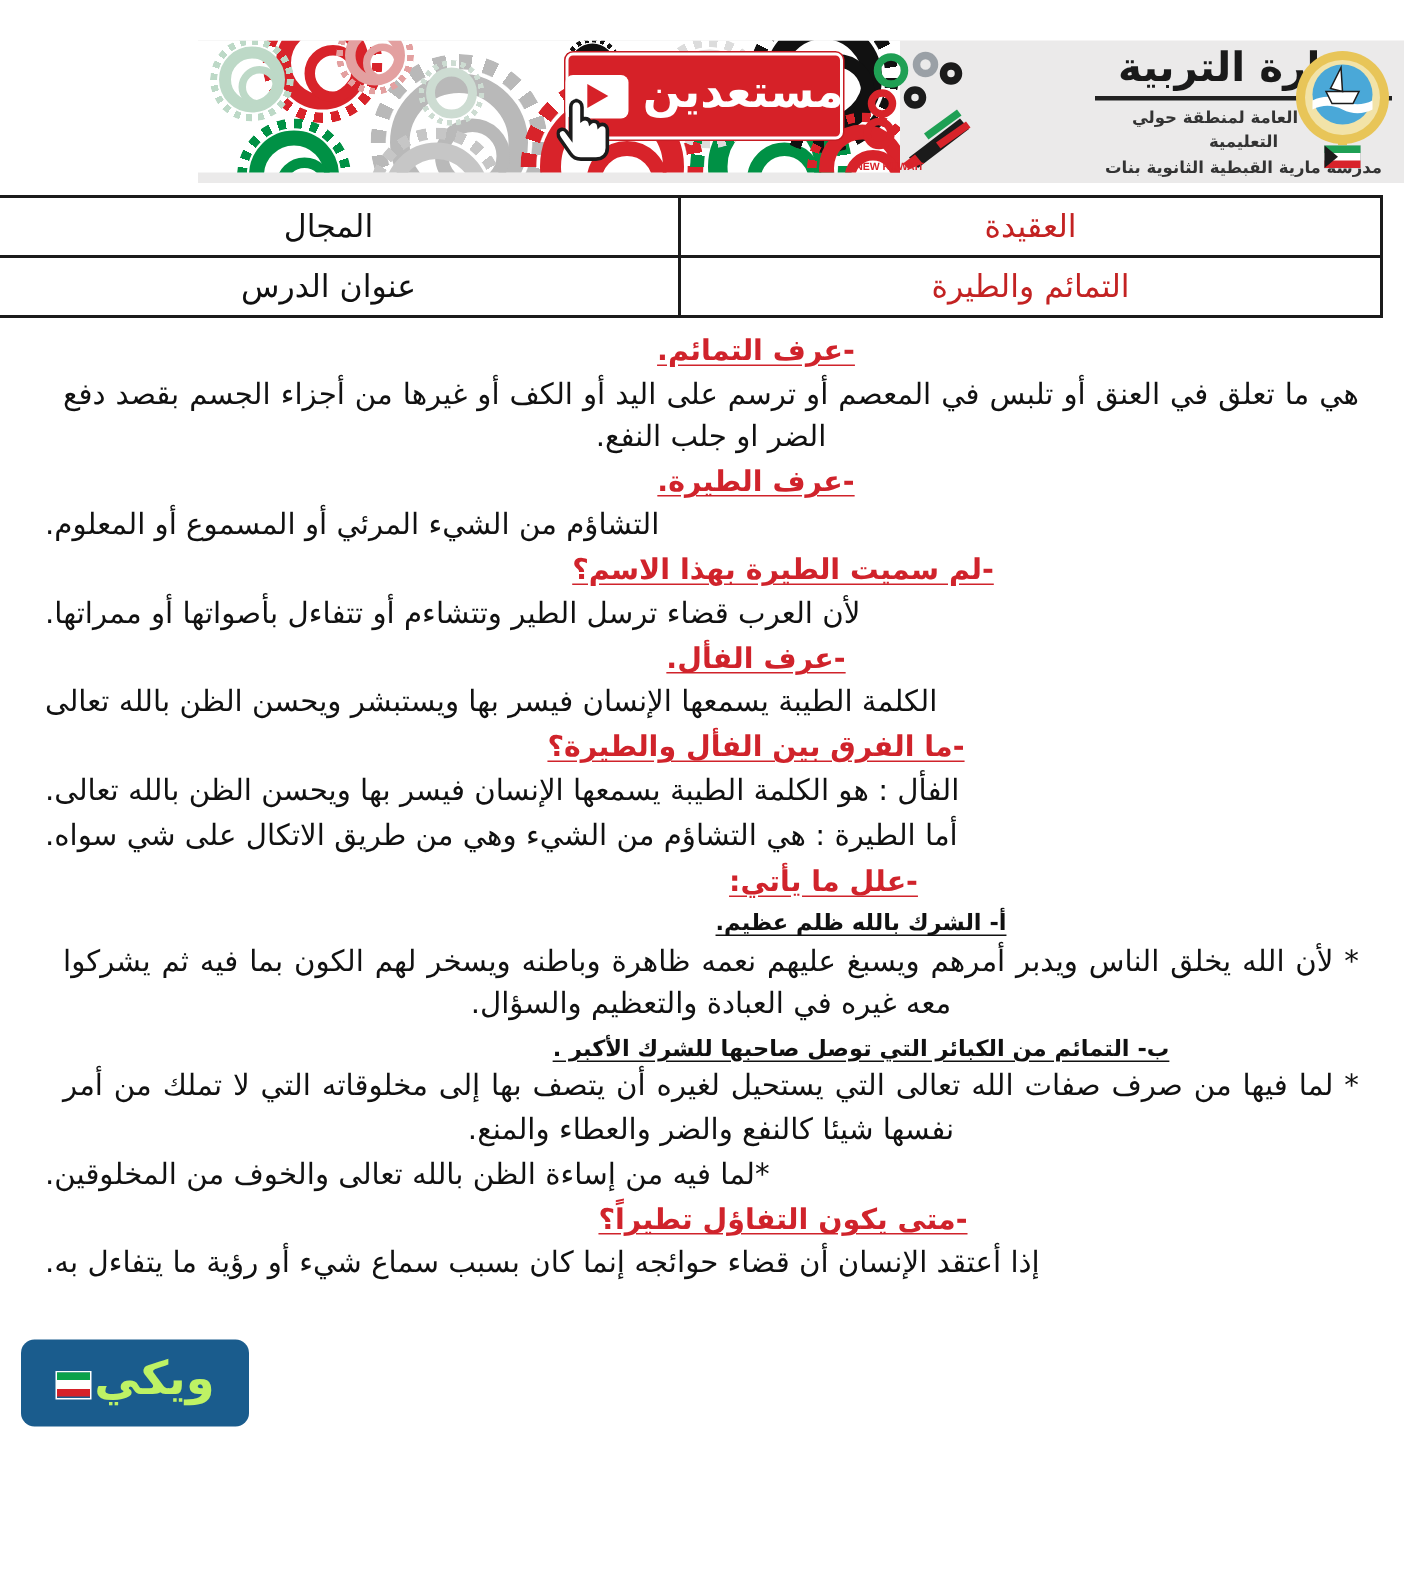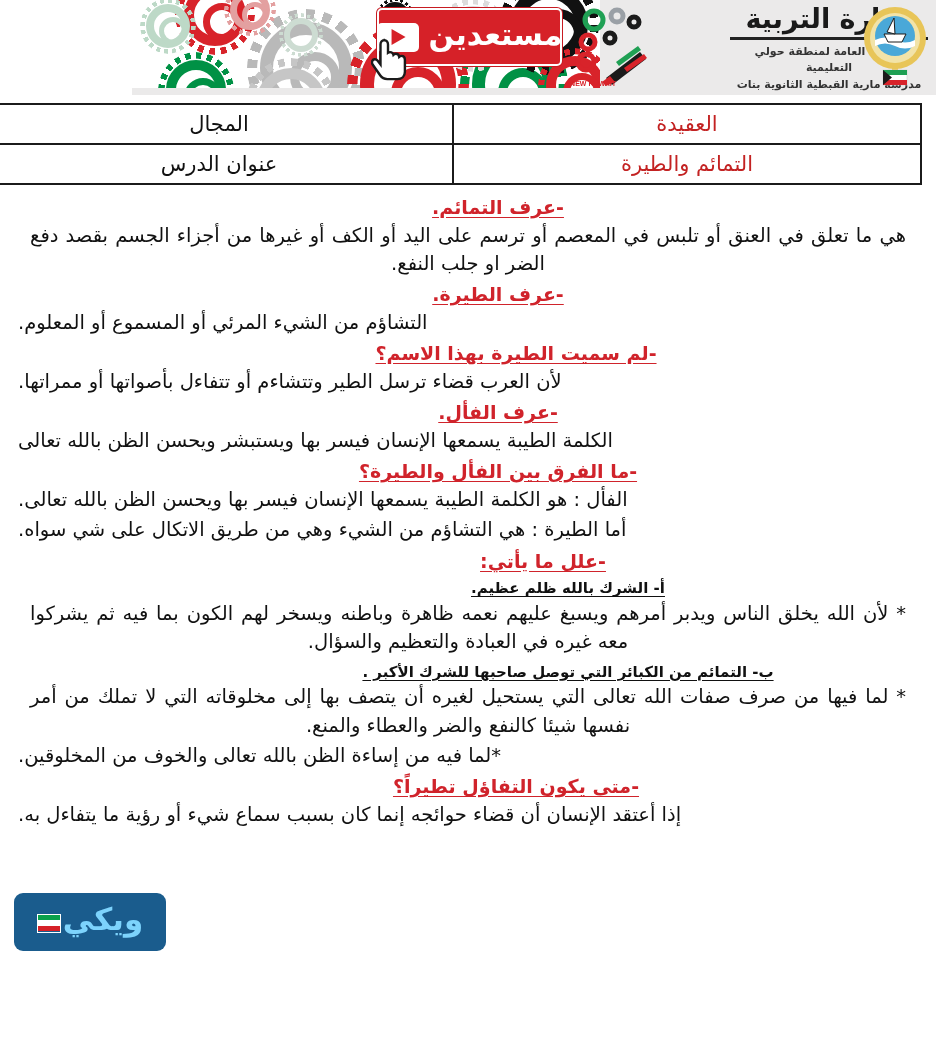--- a/index.html
+++ b/index.html
@@ -17,20 +17,21 @@
     position: relative;
   }
 
   
   .header-banner {
     position: relative;
     width: 804px;
     height: 95px;
     background: #ebeaea;
     overflow: hidden;
+    margin-top: 27px;
   }
   
   .gear-field {
     position: absolute;
     top: 0;
     left: 0;
     width: 468px;
     height: 88px;
     background: #ffffff;
     overflow: hidden;
@@ -169,21 +170,21 @@
     vertical-align: middle;
     font-size: 21px;
     color: #111;
     padding: 2px 6px;
   }
   .info-table td.label-cell { width: 454px; }
   .info-table td.value-cell { width: 454px; color: #c32222; }
 
   
   .content {
-    padding: 6px 18px 0 18px;
+    padding: 6px 18px 0 30px;
     box-sizing: border-box;
   }
   .q-head {
     color: #d0232b;
     font-weight: bold;
     font-size: 19px;
     text-decoration: underline;
     text-underline-offset: 3px;
     text-align: center;
     margin: 5px 0 2px 0;
@@ -228,21 +229,21 @@
     height: 58px;
     background: #1a5c8d;
     border-radius: 9px;
     display: flex;
     align-items: center;
     justify-content: center;
     gap: 2px;
     overflow: hidden;
   }
   .wiki-badge .wiki-text {
-    color: #7dd3fc;
+    color: #bef264;
     font-size: 31px;
     font-weight: bold;
     line-height: 1;
     transform: translateY(-3px);
     letter-spacing: -1px;
   }
   .wiki-flag {
     width: 22px;
     height: 17px;
     flex: none;

